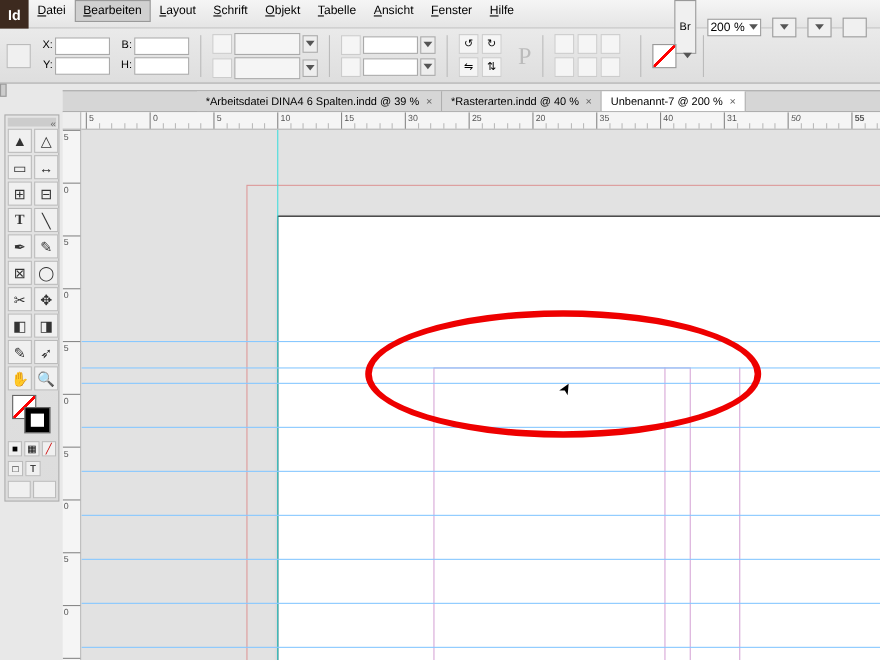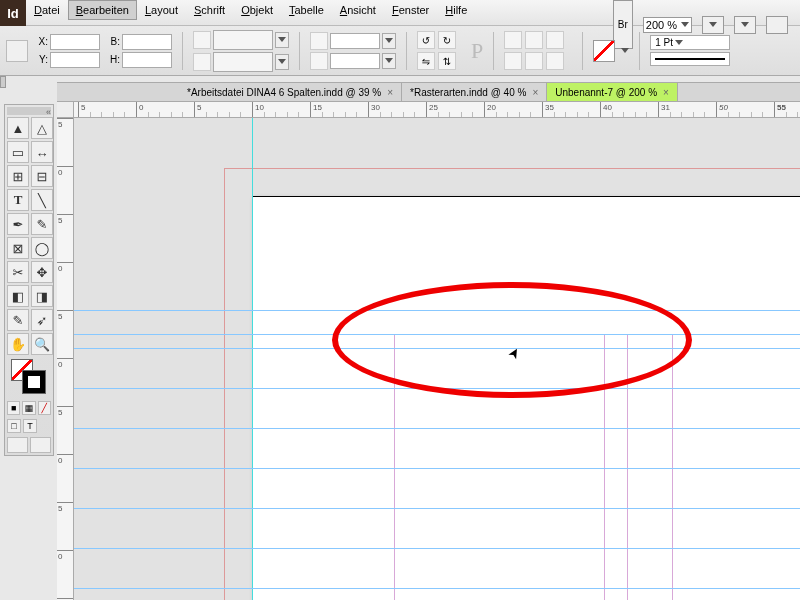--- a/index.html
+++ b/index.html
@@ -31,21 +31,21 @@
 .pt-sel { display:flex; align-items:center; gap:2px; border:1px solid #aaa; background:#fff; padding:1px 4px; font-size:10px; }
 .line-preview { width: 80px; height: 14px; border: 1px solid #aaa; background: #fff; display: flex; align-items:center; justify-content:center; }
 .line-preview::before { content:""; width: 70px; height: 2px; background:#000; }
 
 
 .sidebar { position: absolute; left: 0; top: 76px; width: 6px; height: 12px; background: #ccc; border: 1px solid #999; }
 
 
 .doctabs { position: absolute; left: 57px; top: 82px; right: 0; height: 20px; background: #d6d6d6; border-top: 1px solid #aaa; border-bottom: 1px solid #aaa; display: flex; font-size: 10px; justify-content: center; }
 .doctab { padding: 3px 8px; border-right: 1px solid #aaa; display: flex; align-items: center; gap: 6px; background: #d6d6d6; cursor: default; }
-.doctab.active { background: #bef264; }
+.doctab.active { background: #ffffff; }
 .doctab .close { font-size: 10px; color: #666; }
 
 
 .tools { position: absolute; left: 4px; top: 104px; width: 50px; background: linear-gradient(#e5e5e5,#dcdcdc); border: 1px solid #aaa; padding: 2px; }
 .tools-header { height: 8px; background: #ccc; margin-bottom: 2px; display:flex; justify-content:flex-end; }
 .tools-header::after { content:"«"; font-size: 9px; color:#666; }
 .tool-grid { display: grid; grid-template-columns: 22px 22px; gap: 2px; }
 .tool-btn { width: 22px; height: 22px; border: 1px solid #bbb; background: #f0f0f0; display:flex; align-items:center; justify-content:center; font-size: 13px; color:#333; cursor: default; }
 .swatch-area { margin-top: 4px; position: relative; height: 38px; }
 .swatch-fill { position:absolute; left: 4px; top: 0; width: 22px; height: 22px; border: 1px solid #666; background: linear-gradient(135deg,#fff 45%,#f00 45%,#f00 55%,#fff 55%); }
@@ -182,27 +182,20 @@
     <div class="mini-icon"></div>
     <div class="mini-icon"></div>
     <div class="mini-icon"></div>
     <div class="mini-icon"></div>
     <div class="mini-icon"></div>
   </div>
   <div class="cb-sep"></div>
   <div class="stroke-swatch"></div>
   <span class="tri-down"></span>
   <div class="cb-sep"></div>
-  <div class="cb-group">
-    <div class="pt-sel">
-        <span>1 Pt</span>
-        <span class="tri-down"></span>
-      </div>
-    <div class="line-preview"></div>
-  </div>
 </div>
 
 <div class="sidebar"></div>
 
 <div class="doctabs">
     <div class="doctab">
       <span>*Arbeitsdatei DINA4 6 Spalten.indd @ 39 %</span>
       <span class="close">×</span>
     </div>
     <div class="doctab">

